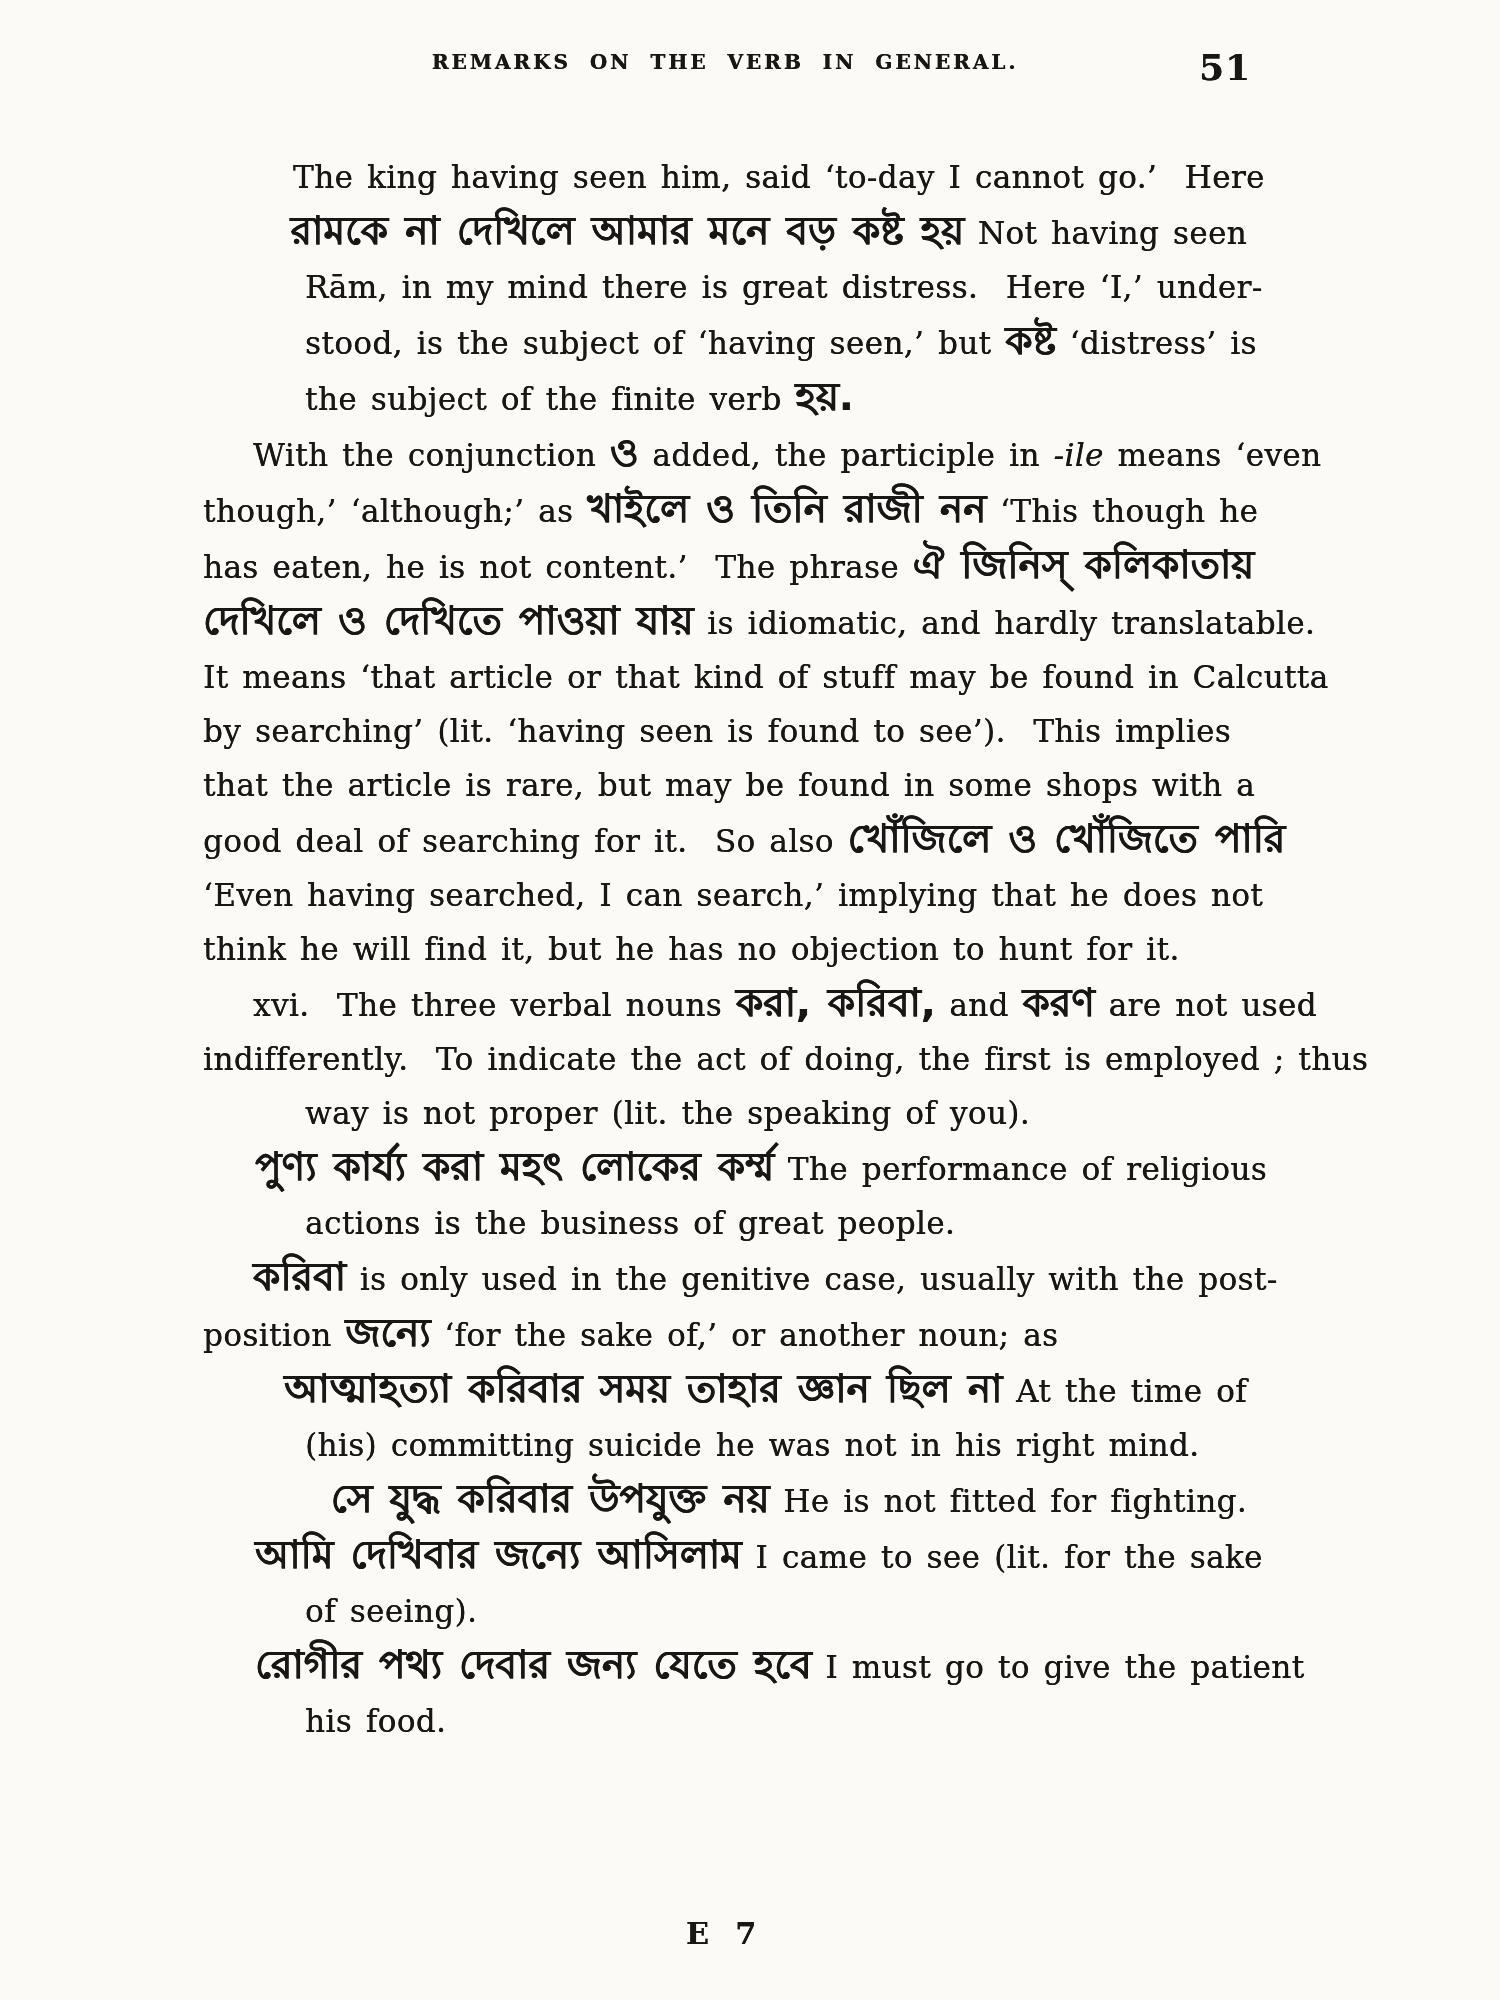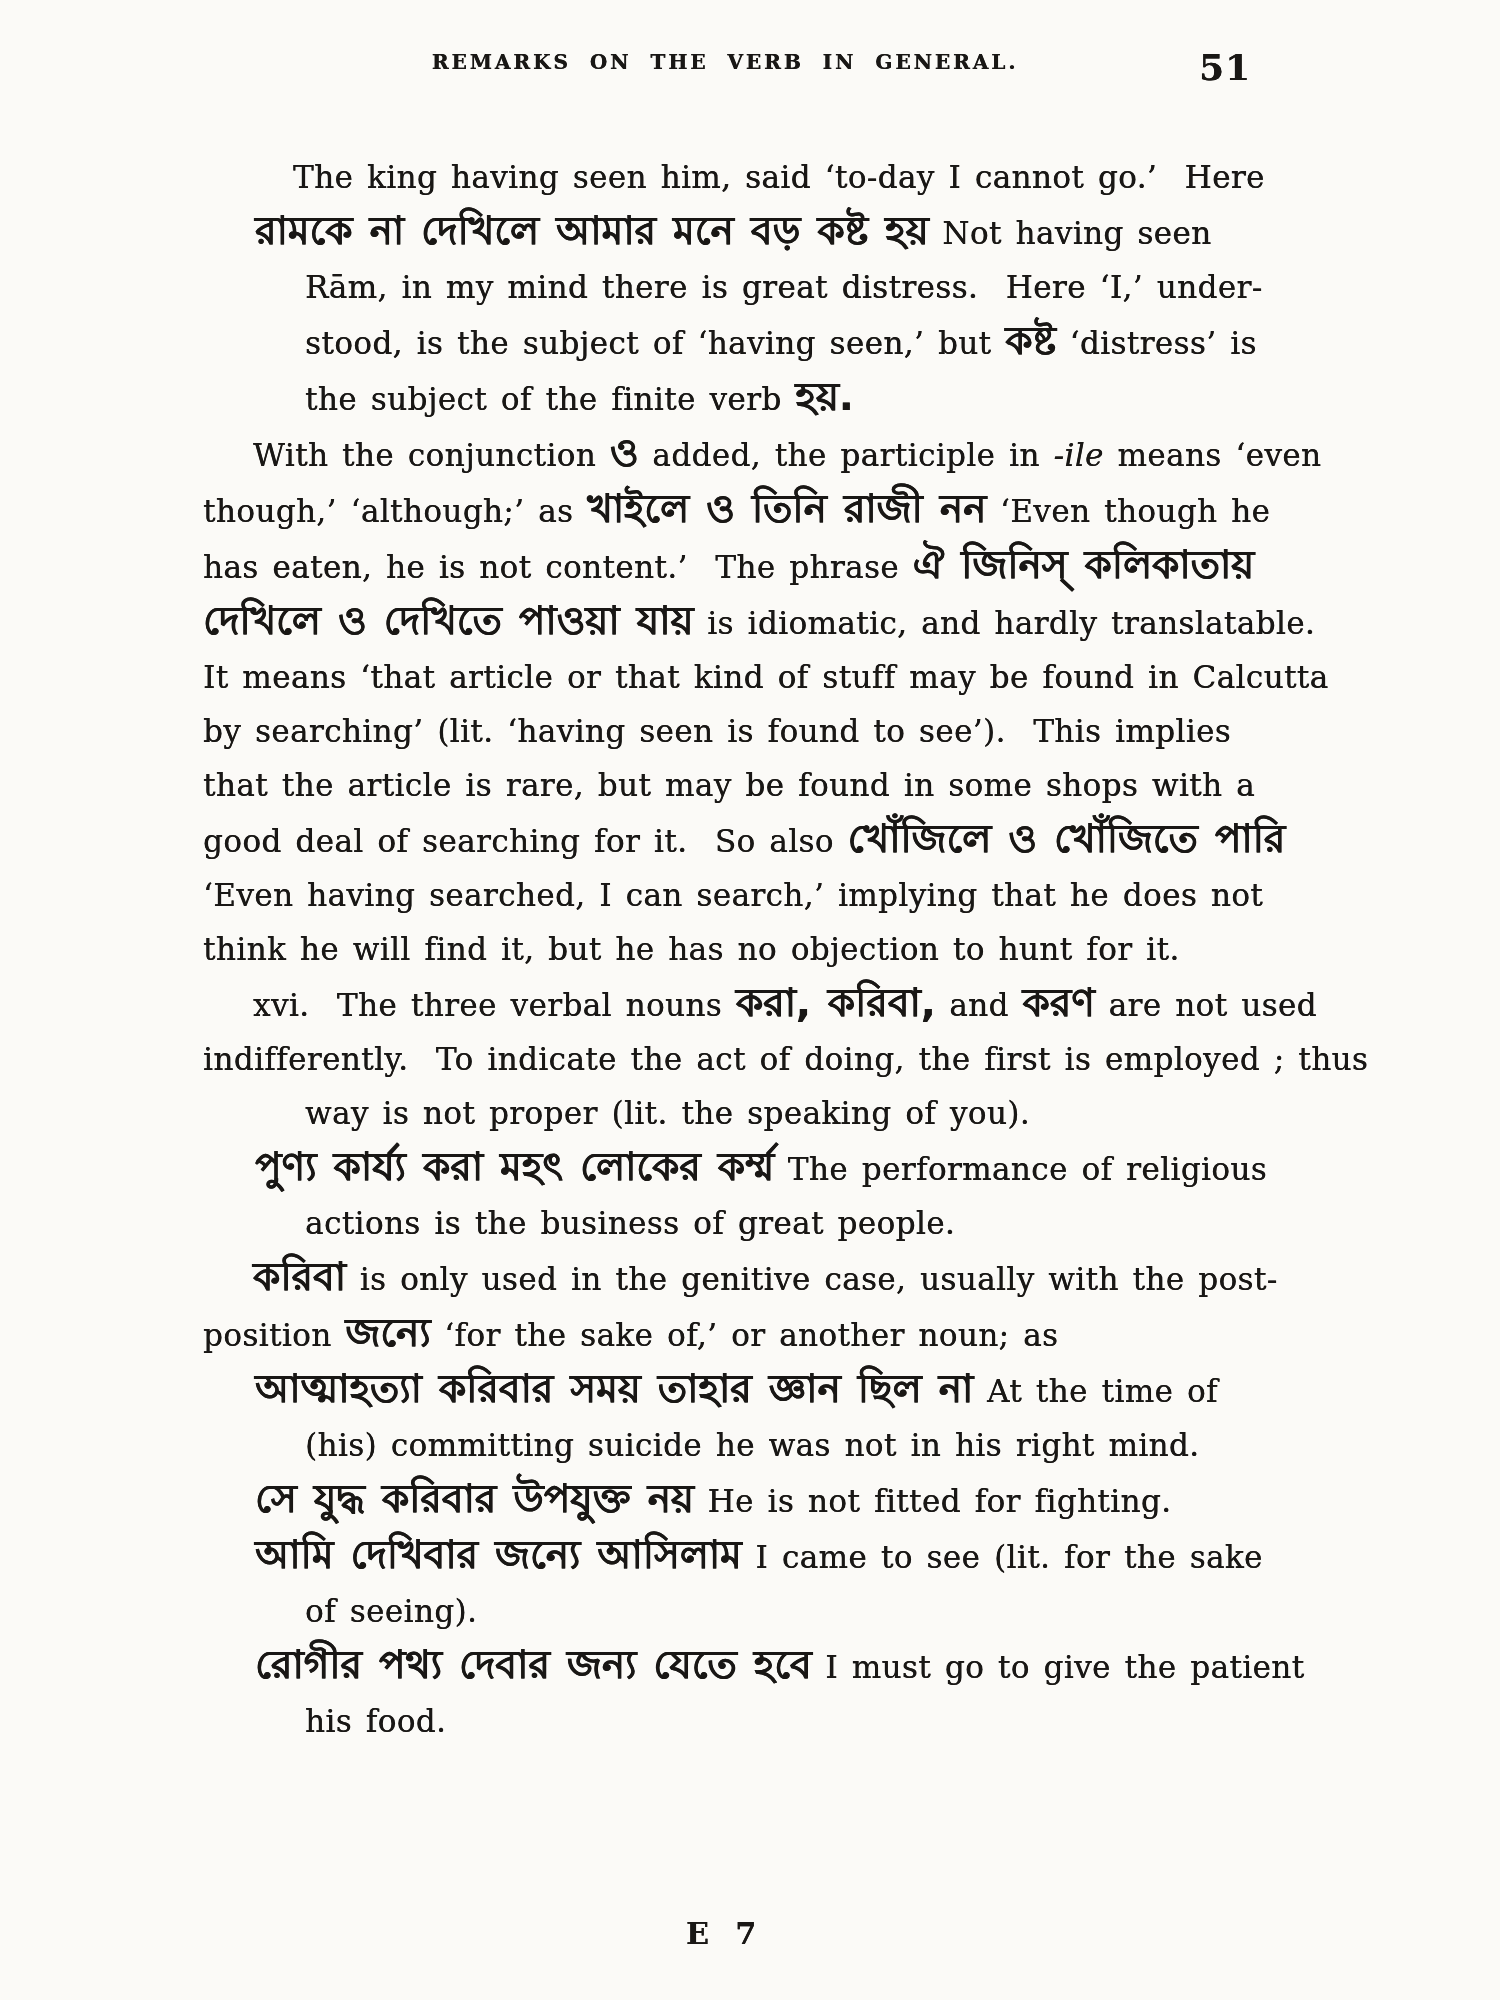--- a/index.html
+++ b/index.html
@@ -34,21 +34,21 @@
   .line{
     white-space:pre;
     line-height:54px;
     font-size:31px;
     word-spacing:3.5px;
     letter-spacing:0.4px;
     text-shadow:0.35px 0.35px 0 currentColor;
   }
   .line.flush{padding-left:0;}
   .line.indent{padding-left:50px;}
-  .line.ex{padding-left:52px;}
+  .line.ex{padding-left:52px;text-align:right;}
   .line.cont{padding-left:102px;}
   .line.hang{padding-left:90px;}
   .seg.en{}
   .seg.it{font-style:italic;}
   .seg.bn{
     font-family:"DejaVu Sans","Liberation Sans",sans-serif;
     font-weight:700;
     font-size:39px;
     letter-spacing:0;
   }
@@ -70,21 +70,21 @@
   </div>
 
   <div class="bodyblock">
 
   <div class="line hang"><span class="seg en">The king having seen him, said ‘to-day I cannot go.’  Here</span></div>
       <div class="line ex"><span class="seg bn">রামকে না দেখিলে আমার মনে বড় কষ্ট হয়</span><span class="seg en"> Not having seen</span></div>
       <div class="line cont"><span class="seg en">Rām, in my mind there is great distress.  Here ‘I,’ under-</span></div>
       <div class="line cont"><span class="seg en">stood, is the subject of ‘having seen,’ but </span><span class="seg bn">কষ্ট</span><span class="seg en"> ‘distress’ is</span></div>
       <div class="line cont"><span class="seg en">the subject of the finite verb </span><span class="seg bn">হয়.</span></div>
       <div class="line indent"><span class="seg en">With the conjunction </span><span class="seg bn">ও</span><span class="seg en"> added, the participle in </span><span class="seg it">-ile</span><span class="seg en"> means ‘even</span></div>
-      <div class="line flush"><span class="seg en">though,’ ‘although;’ as </span><span class="seg bn">খাইলে ও তিনি রাজী নন</span><span class="seg en"> ‘Even though he</span></div>
+      <div class="line flush"><span class="seg en">though,’ ‘although;’ as </span><span class="seg bn">খাইলে ও তিনি রাজী নন</span><span class="seg en"> ‘This though he</span></div>
       <div class="line flush"><span class="seg en">has eaten, he is not content.’  The phrase </span><span class="seg bn">ঐ জিনিস্ কলিকাতায়</span></div>
       <div class="line flush"><span class="seg bn">দেখিলে ও দেখিতে পাওয়া যায়</span><span class="seg en"> is idiomatic, and hardly translatable.</span></div>
       <div class="line flush"><span class="seg en">It means ‘that article or that kind of stuff may be found in Calcutta</span></div>
       <div class="line flush"><span class="seg en">by searching’ (lit. ‘having seen is found to see’).  This implies</span></div>
       <div class="line flush"><span class="seg en">that the article is rare, but may be found in some shops with a</span></div>
       <div class="line flush"><span class="seg en">good deal of searching for it.  So also </span><span class="seg bn">খোঁজিলে ও খোঁজিতে পারি</span></div>
       <div class="line flush"><span class="seg en">‘Even having searched, I can search,’ implying that he does not</span></div>
       <div class="line flush"><span class="seg en">think he will find it, but he has no objection to hunt for it.</span></div>
       <div class="line indent"><span class="seg en">xvi.  The three verbal nouns </span><span class="seg bn">করা, করিবা,</span><span class="seg en"> and </span><span class="seg bn">করণ</span><span class="seg en"> are not used</span></div>
       <div class="line flush"><span class="seg en">indifferently.  To indicate the act of doing, the first is employed ; thus</span></div>

